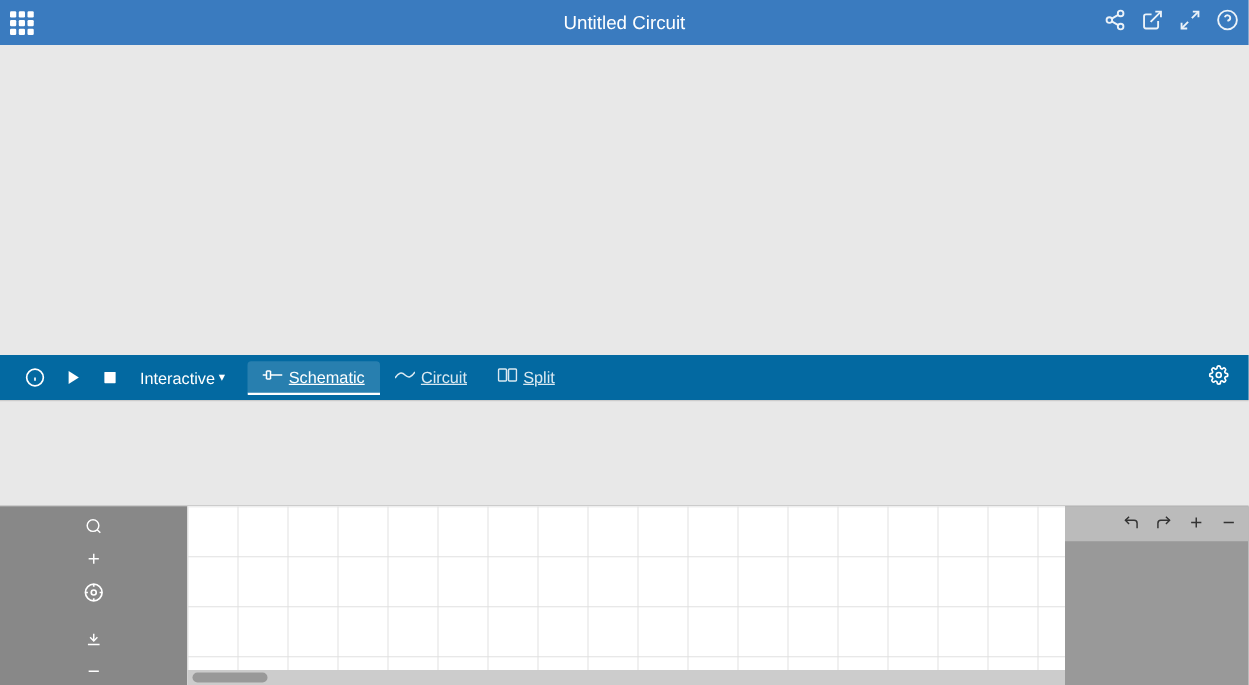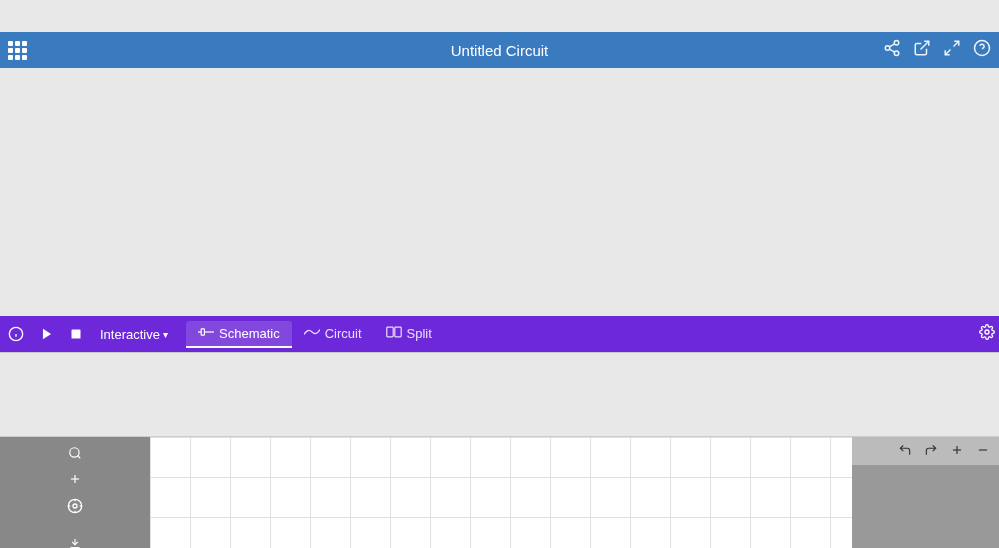--- a/index.html
+++ b/index.html
@@ -7,21 +7,20 @@
 
     
     .header-bar {
       width: 100%;
       height: 36px;
       background: #3a7bbf;
       display: flex;
       align-items: center;
       justify-content: space-between;
       padding: 0 8px;
-      margin-top: 32px;
     }
     .header-left {
       display: flex;
       align-items: center;
     }
     .header-title {
       color: white;
       font-size: 15px;
       font-weight: normal;
       position: absolute;
@@ -58,24 +57,24 @@
     .main-canvas {
       width: 100%;
       height: 248px;
       background: #e8e8e8;
     }
 
     
     .toolbar-bar {
       width: 100%;
       height: 36px;
-      background: #6d28d9;
-      display: flex;
-      align-items: center;
-      padding: 0 4px;
+      background: #0369a1;
+      display: flex;
+      align-items: center;
+      padding: 0 16px;
       gap: 8px;
     }
     .toolbar-icon-btn {
       color: white;
       background: none;
       border: none;
       cursor: pointer;
       display: flex;
       align-items: center;
       font-size: 16px;
@@ -106,20 +105,21 @@
       background: none;
       border: none;
       cursor: pointer;
       font-size: 13px;
       padding: 4px 12px;
       display: flex;
       align-items: center;
       gap: 5px;
       opacity: 0.85;
       border-bottom: 2px solid transparent;
+      text-decoration: underline;
     }
     .tab-btn.active {
       border-bottom: 2px solid white;
       opacity: 1;
       background: rgba(255,255,255,0.15);
       border-radius: 3px 3px 0 0;
     }
     .tab-icon {
       font-size: 14px;
     }

